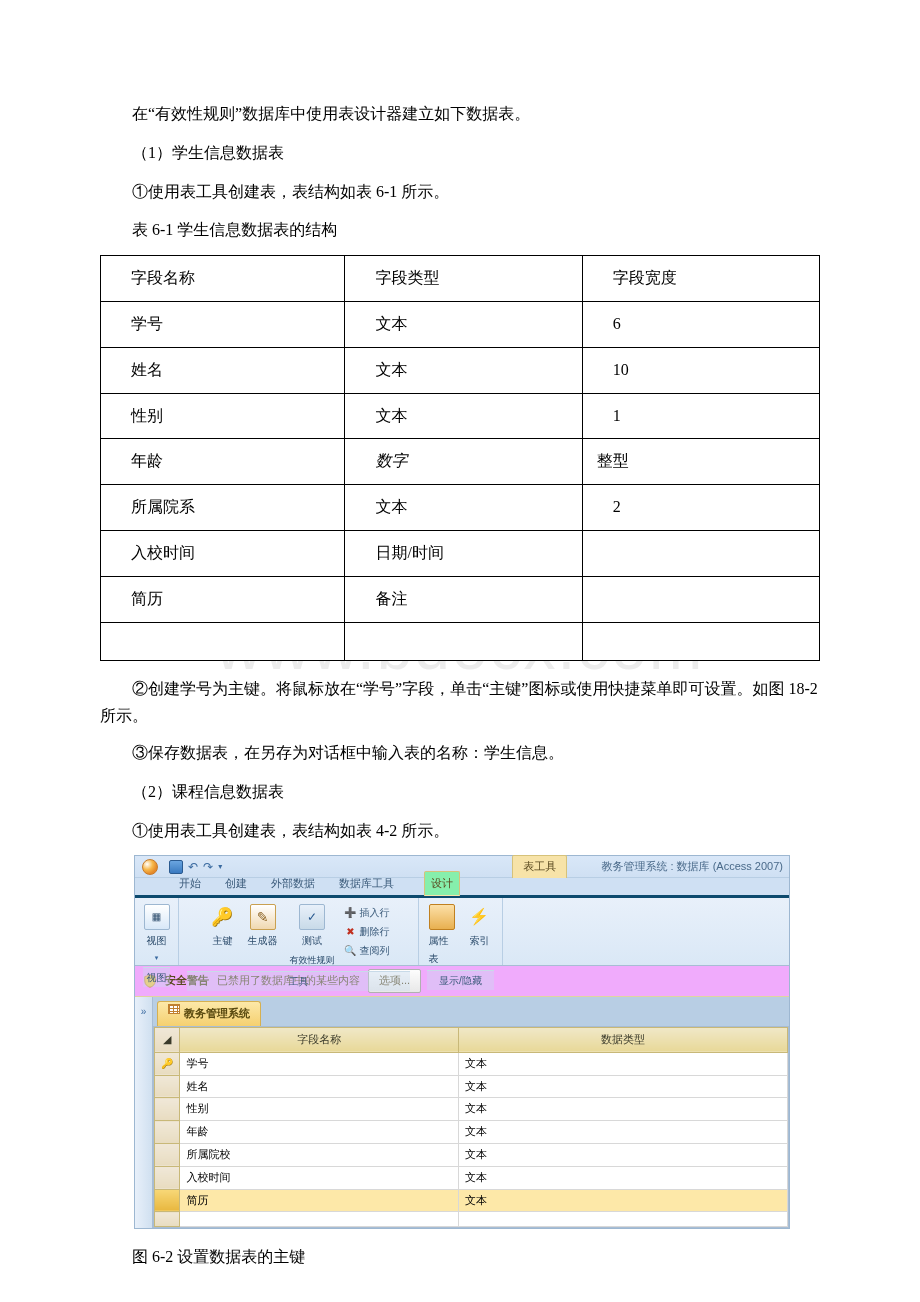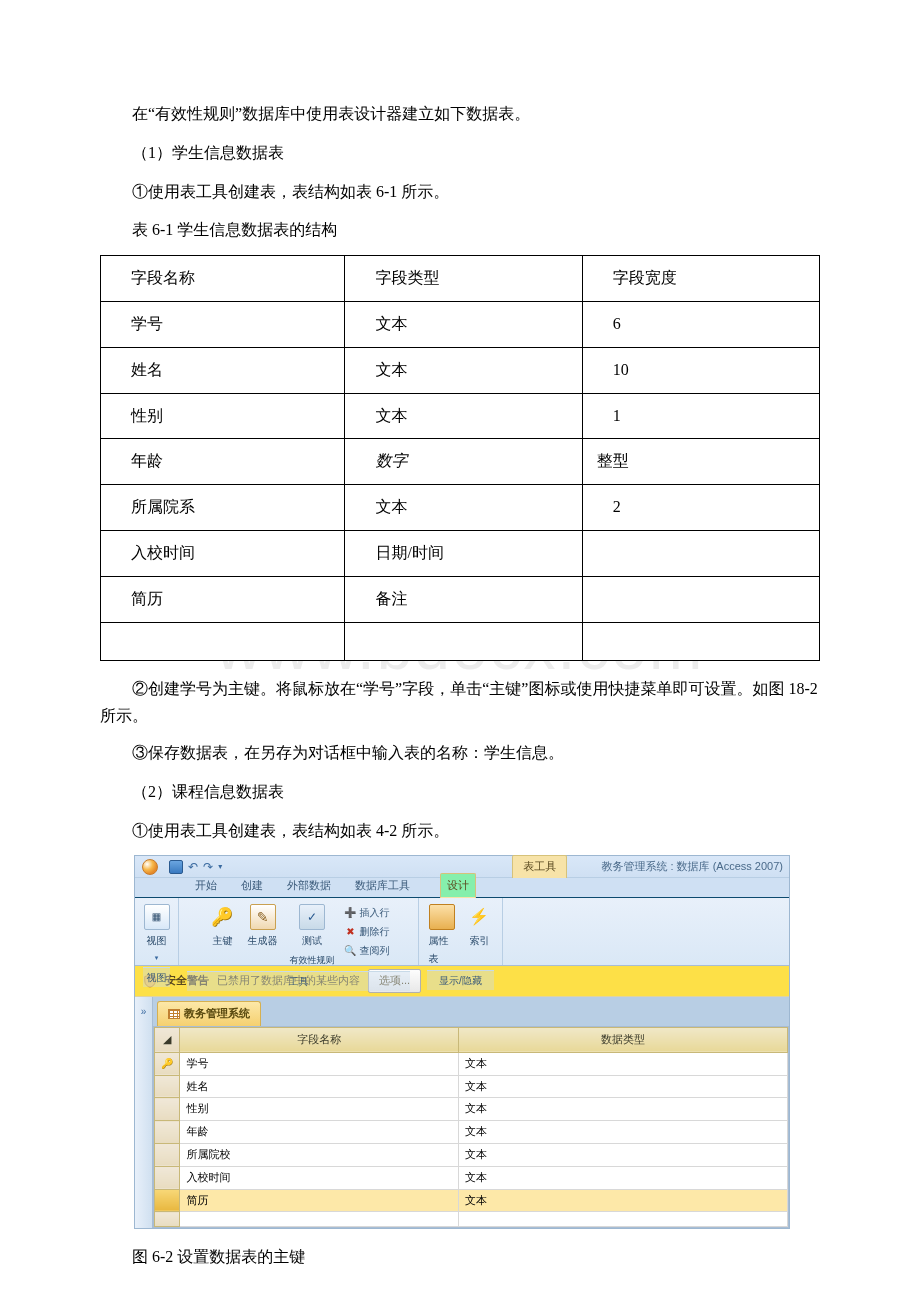--- a/index.html
+++ b/index.html
@@ -84,23 +84,23 @@
     border-bottom:none;
     padding:1px 10px;
     margin-left:250px;
     border-radius:2px 2px 0 0;
     font-size:11px;
     color:#5a4a20;
   }
   .ribbon-tabs {
     display:flex; align-items:flex-end; height:20px;
     background:#cfe0f3;
-    padding-left:54px;
+    padding-left:38px;
     gap:12px;
-    border-bottom:1px solid #0c4a6e;
+    border-bottom:3px solid #0c4a6e;
     font-size:11px;
     color:#3a5a7a;
   }
   .ribbon-tab { padding:2px 6px; cursor:default;}
   .ribbon-tab.active {
     background:#86efac;
     border:1px solid #d6c27a;
     border-bottom:1px solid #f7e3a8;
     border-radius:2px 2px 0 0;
     color:#5a4a20;
@@ -137,21 +137,21 @@
   .key-icon { color:#d9a030; font-size:18px;}
   .builder-icon { background:linear-gradient(#fff,#f0d8b0); border:1px solid #c9a050; color:#8a6020; font-size:14px;}
   .test-icon { background:linear-gradient(#e8f0fa,#c8dae8); border:1px solid #9db7d1; color:#2a5a90; font-size:12px;}
   .small-btns { display:flex; flex-direction:column; gap:1px; font-size:10px; color:#3a5a7a; padding-top:2px;}
   .small-btn { display:flex; align-items:center; gap:3px; white-space:nowrap;}
   .small-ico { width:12px; height:10px; display:inline-flex; align-items:center; justify-content:center;}
   .prop-icon { background:linear-gradient(#fce0a8,#e8b050); border:1px solid #c08020; width:22px; height:22px; border-radius:2px;}
   .idx-icon { color:#e6b030; font-size:16px;}
   .msgbar {
     display:flex; align-items:center;
-    background:#fde047;
+    background:#f0abfc;
     border-bottom:1px solid #e0d4a0;
     padding:3px 8px;
     gap:8px;
     font-size:11px;
     color:#5a4a20;
   }
   .shield { width:14px; height:14px; display:inline-block;}
   .shield svg { width:14px; height:14px;}
   .options-btn {
     background:linear-gradient(#fdfdfd,#e8e8e8);
@@ -165,21 +165,21 @@
     width:18px;
     background:linear-gradient(90deg,#e8f0fa,#d0e0f0);
     border-right:1px solid #a8bdd4;
     display:flex; align-items:flex-start; justify-content:center;
     padding-top:6px;
     color:#3a6aa0;
     font-size:10px;
   }
   .doc-main { flex:1; padding:4px 0 0 0;}
   .doc-tab {
-    display:inline-flex; align-items:center; gap:4px;
+    display:inline-flex; gap:4px;
     background:linear-gradient(#fce8a8,#f5d070);
     border:1px solid #d6b050;
     border-bottom:none;
     border-radius:3px 3px 0 0;
     padding:2px 10px;
     margin-left:4px;
     font-size:11px;
     font-weight:bold;
     color:#5a4a10;
   }

